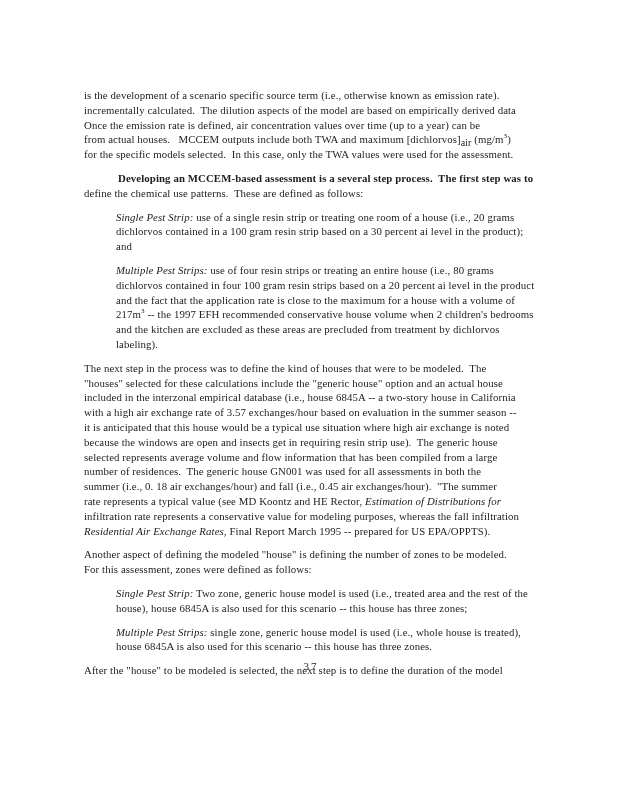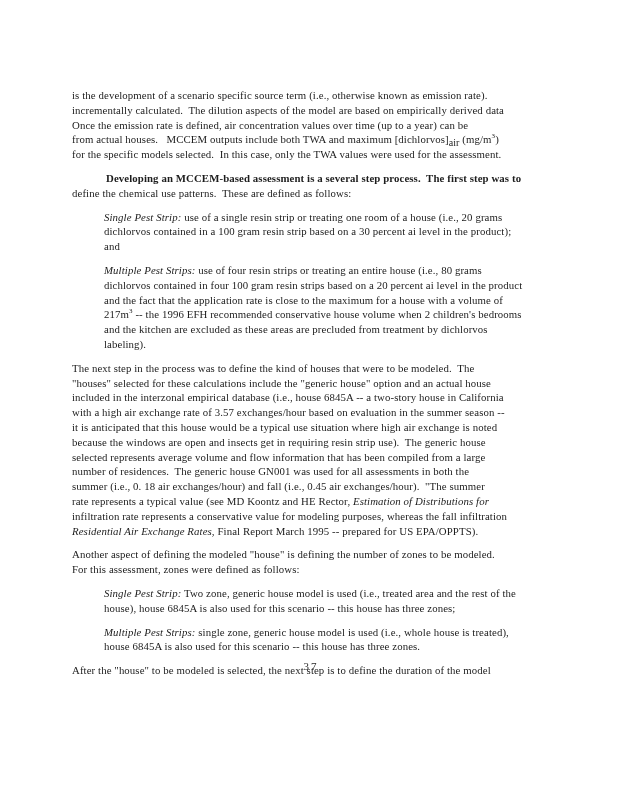--- a/index.html
+++ b/index.html
@@ -8,21 +8,21 @@
     width: 622px;
     height: 801px;
     margin: 0 auto;
     background: #ffffff;
     overflow: hidden;
     font-family: "Liberation Serif", "DejaVu Serif", serif;
     color: #1c1c1c;
   }
   .content {
     position: absolute;
-    left: 72px;
+    left: 84px;
     top: 88px;
     width: 505px;
     font-size: 10.8px;
     line-height: 14.8px;
     letter-spacing: 0.1px;
   }
   .para { margin: 0 0 9px 0; }
   .para.block { margin-left: 32px; }
   .para:last-child { margin-bottom: 0; }
   .line { white-space: pre; }
@@ -59,21 +59,21 @@
       </div>
       <div class="para block">
         <div class="line"><span class="i">Single Pest Strip:</span><span> use of a single resin strip or treating one room of a house (i.e., 20 grams</span></div>
         <div class="line"><span>dichlorvos contained in a 100 gram resin strip based on a 30 percent ai level in the product);</span></div>
         <div class="line"><span>and</span></div>
       </div>
       <div class="para block">
         <div class="line"><span class="i">Multiple Pest Strips:</span><span> use of four resin strips or treating an entire house (i.e., 80 grams</span></div>
         <div class="line"><span>dichlorvos contained in four 100 gram resin strips based on a 20 percent ai level in the product</span></div>
         <div class="line"><span>and the fact that the application rate is close to the maximum for a house with a volume of</span></div>
-        <div class="line"><span>217m</span><span class="sup">3</span><span> -- the 1996 EFH recommended conservative house volume when 2 children's bedrooms</span></div>
+        <div class="line"><span>217m</span><span class="sup">3</span><span> -- the 1997 EFH recommended conservative house volume when 2 children's bedrooms</span></div>
         <div class="line"><span>and the kitchen are excluded as these areas are precluded from treatment by dichlorvos</span></div>
         <div class="line"><span>labeling).</span></div>
       </div>
       <div class="para">
         <div class="line"><span>The next step in the process was to define the kind of houses that were to be modeled.  The</span></div>
         <div class="line"><span>"houses" selected for these calculations include the "generic house" option and an actual house</span></div>
         <div class="line"><span>included in the interzonal empirical database (i.e., house 6845A -- a two-story house in California</span></div>
         <div class="line"><span>with a high air exchange rate of 3.57 exchanges/hour based on evaluation in the summer season --</span></div>
         <div class="line"><span>it is anticipated that this house would be a typical use situation where high air exchange is noted</span></div>
         <div class="line"><span>because the windows are open and insects get in requiring resin strip use).  The generic house</span></div>

